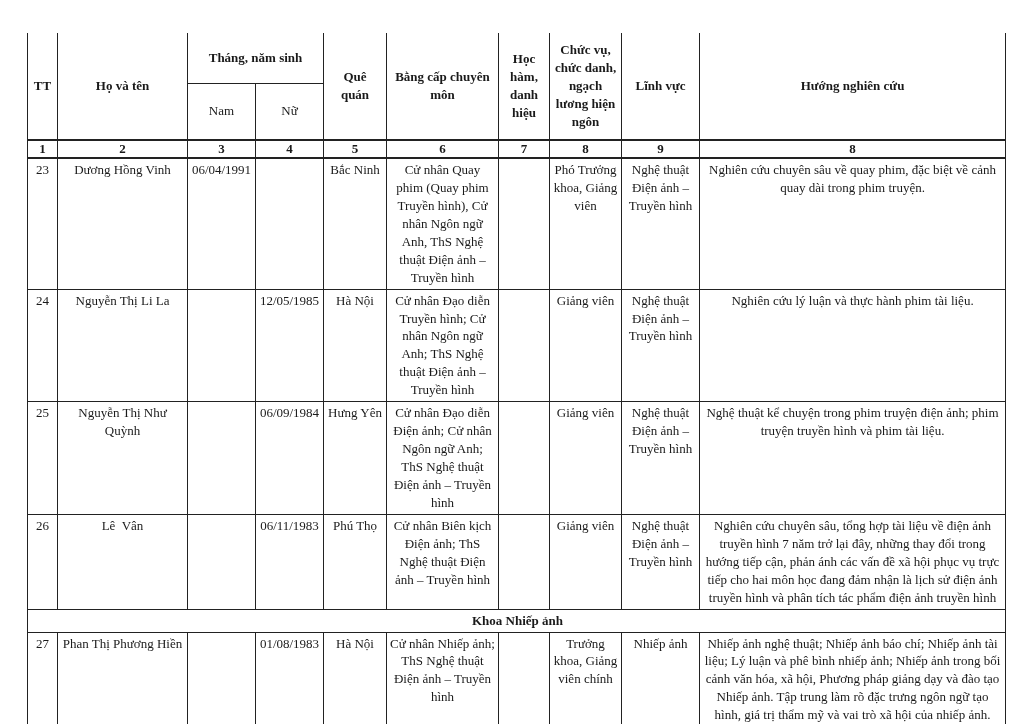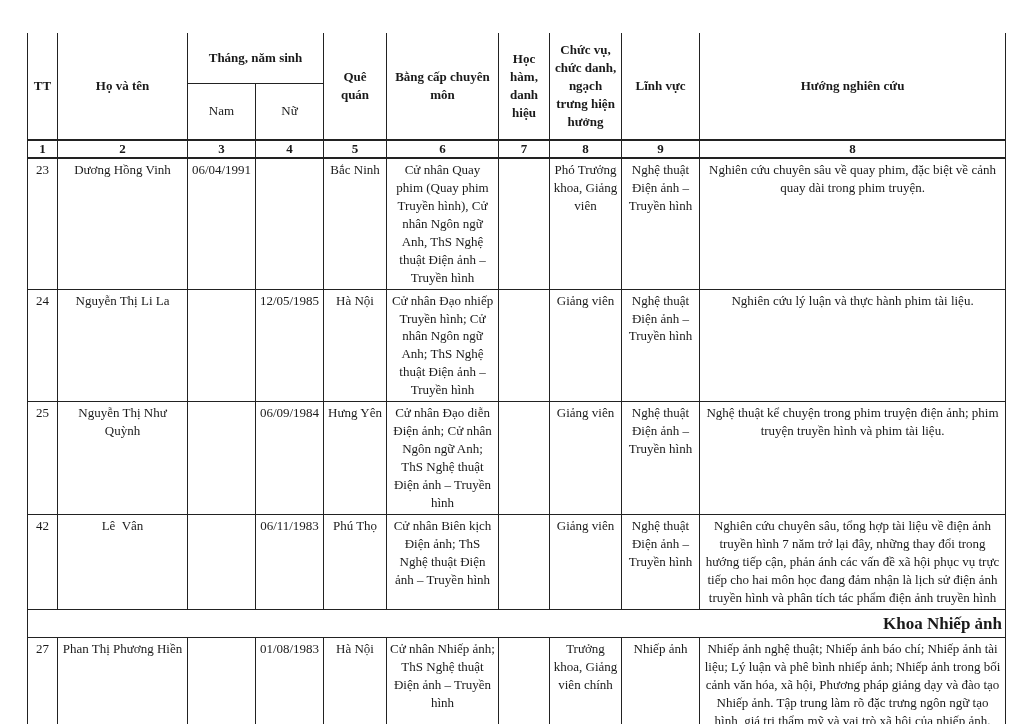--- a/index.html
+++ b/index.html
@@ -29,22 +29,22 @@
   tr.idx-row{height:18px;}
   tr.idx-row td{
     font-weight:bold;vertical-align:middle;padding:0 2px;
     border-top-width:2.5px;border-bottom-width:2.5px;line-height:1.1;
   }
   td.al{text-align:center;white-space:pre-wrap;}
   tr.r23{height:104px;margin-top:40px;} tr.r24{height:93px;margin-top:18px;} tr.r25{height:95px;}
   tr.r26{height:87px;} tr.r27{height:81px;}
   tr.section-row{height:23px;}
   tr.section-row td{
-    text-align:right;font-weight:bold;vertical-align:middle;
-    padding-left:5px;font-size:17px;
+    text-align:center;font-weight:bold;vertical-align:middle;
+    padding-left:5px;font-size:13px;
   }
 </style>
 </head>
 <body>
 
 <table class="doc-table">
   <colgroup>
     <col style="width:30px">
       <col style="width:130px">
       <col style="width:68px">
@@ -57,21 +57,21 @@
     <col style="width:306px">
   </colgroup>
   <thead>
     <tr class="hdr-top">
       <th rowspan="2">TT</th>
       <th rowspan="2">Họ và tên</th>
       <th colspan="2">Tháng, năm sinh</th>
       <th rowspan="2">Quê quán</th>
       <th rowspan="2">Bằng cấp chuyên môn</th>
       <th rowspan="2">Học hàm, danh hiệu</th>
-      <th rowspan="2">Chức vụ, chức danh, ngạch trưng hiện hưởng</th>
+      <th rowspan="2">Chức vụ, chức danh, ngạch lương hiện ngôn</th>
       <th rowspan="2">Lĩnh vực</th>
       <th rowspan="2">Hướng nghiên cứu</th>
     </tr>
     <tr class="hdr-sub">
       <th>Nam</th>
       <th>Nữ</th>
     </tr>
     <tr class="idx-row">
       <td>1</td>
       <td>2</td>
@@ -97,40 +97,40 @@
       <td>Phó Trưởng khoa, Giảng viên</td>
       <td>Nghệ thuật Điện ảnh – Truyền hình</td>
       <td>Nghiên cứu chuyên sâu về quay phim, đặc biệt về cảnh quay dài trong phim truyện.</td>
     </tr>
     <tr class="r24">
       <td>24</td>
       <td class="al">Nguyễn Thị Li La</td>
       <td></td>
       <td>12/05/1985</td>
       <td>Hà Nội</td>
-      <td>Cử nhân Đạo nhiếp Truyền hình; Cử nhân Ngôn ngữ Anh; ThS Nghệ thuật Điện ảnh – Truyền hình</td>
+      <td>Cử nhân Đạo diễn Truyền hình; Cử nhân Ngôn ngữ Anh; ThS Nghệ thuật Điện ảnh – Truyền hình</td>
       <td></td>
       <td>Giảng viên</td>
       <td>Nghệ thuật Điện ảnh – Truyền hình</td>
       <td>Nghiên cứu lý luận và thực hành phim tài liệu.</td>
     </tr>
     <tr class="r25">
       <td>25</td>
       <td class="al">Nguyễn Thị Như Quỳnh</td>
       <td></td>
       <td>06/09/1984</td>
       <td>Hưng Yên</td>
       <td>Cử nhân  Đạo diễn Điện ảnh; Cử nhân Ngôn ngữ Anh; ThS Nghệ thuật Điện ảnh – Truyền hình</td>
       <td></td>
       <td>Giảng viên</td>
       <td>Nghệ thuật Điện ảnh – Truyền hình</td>
       <td>Nghệ thuật kể chuyện trong phim truyện điện ảnh; phim truyện truyền hình và phim tài liệu.</td>
     </tr>
     <tr class="r26">
-      <td>42</td>
+      <td>26</td>
       <td class="al">Lê  Vân</td>
       <td></td>
       <td>06/11/1983</td>
       <td>Phú Thọ</td>
       <td>Cử nhân Biên kịch Điện ảnh; ThS Nghệ thuật Điện ảnh – Truyền hình</td>
       <td></td>
       <td>Giảng viên</td>
       <td>Nghệ thuật Điện ảnh – Truyền hình</td>
       <td>Nghiên cứu chuyên sâu, tổng hợp tài liệu về điện ảnh truyền hình 7 năm trở lại đây, những thay đổi trong hướng tiếp cận, phản ánh các vấn đề xã hội phục vụ trực tiếp cho hai môn học đang đảm nhận là lịch sử điện ảnh truyền hình và phân tích tác phẩm điện ảnh truyền hình</td>
     </tr>

